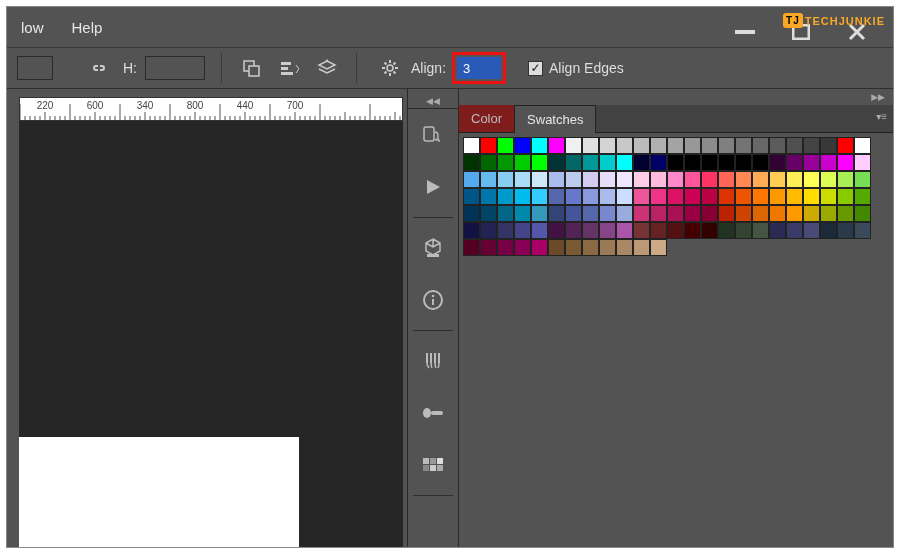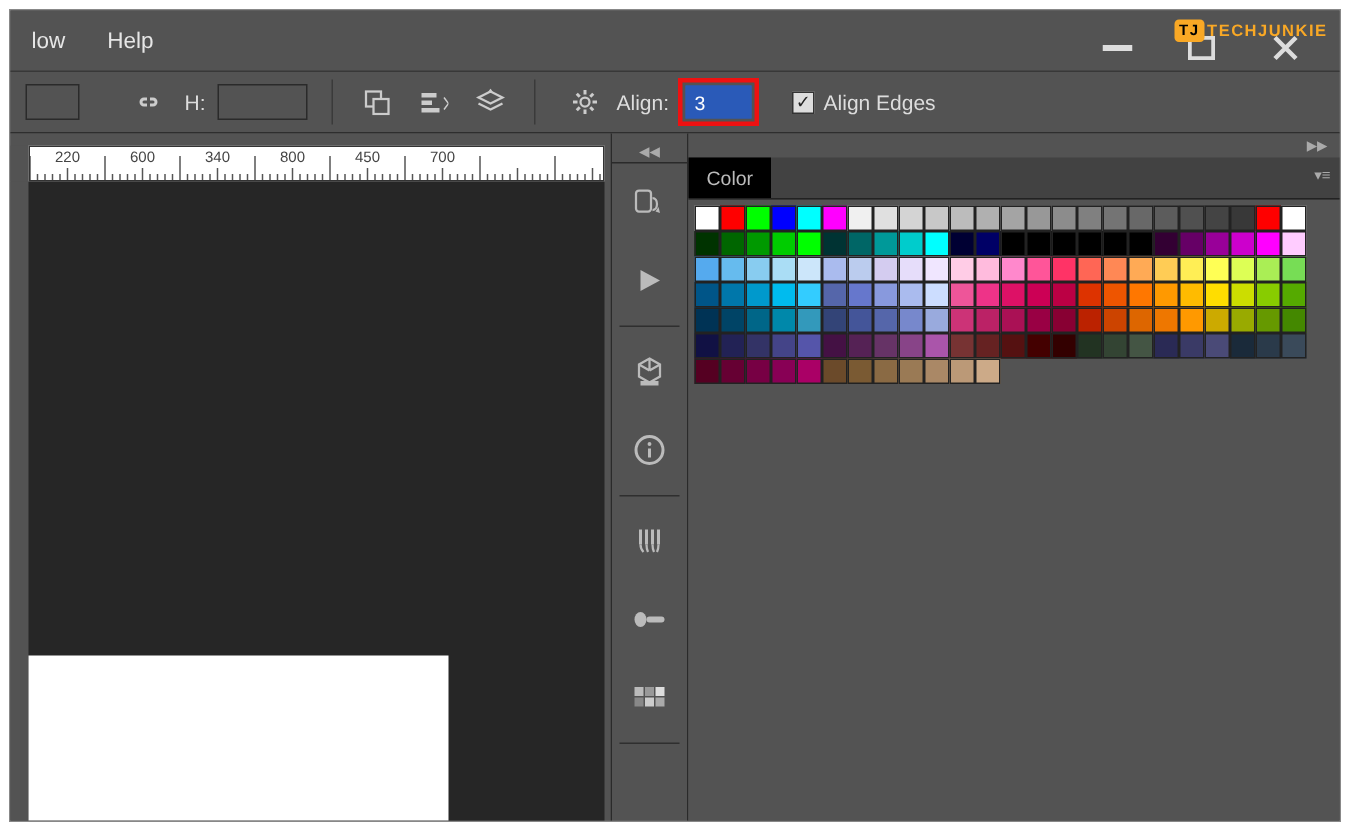--- a/index.html
+++ b/index.html
@@ -37,21 +37,21 @@
 .canvas-bg{flex:1;background:#262626;margin-right:4px;position:relative}
 .white-doc{position:absolute;left:0;bottom:0;width:280px;height:110px;background:#fff}
 .vert-icon-strip{width:52px;background:#535353;border-left:1px solid #2a2a2a;border-right:1px solid #2a2a2a;display:flex;flex-direction:column;align-items:center;padding-top:4px}
 .collapse-arrows{height:16px;width:100%;display:flex;justify-content:center;align-items:center;color:#aaa;font-size:9px;border-bottom:1px solid #2a2a2a}
 .strip-btn{width:40px;height:40px;margin:6px 0;display:flex;align-items:center;justify-content:center;color:#bbb;border-radius:2px}
 .strip-sep{width:80%;height:1px;background:#2f2f2f;margin:4px 0}
 .panel-area{flex:1;background:#535353;display:flex;flex-direction:column}
 .expand-arrows{height:16px;display:flex;justify-content:flex-end;align-items:center;color:#aaa;font-size:9px;padding-right:8px}
 .tab-row{height:28px;display:flex;align-items:flex-end;background:#424242;border-bottom:1px solid #222;position:relative}
 .tab{padding:6px 12px;font-size:13px;color:#bbb;cursor:default}
-.tab.inactive{background:#000000}
+.tab.inactive{background:#7f1d1d}
 .tab.active{background:#535353;color:#e6e6e6;border-top:1px solid #222;border-left:1px solid #222;border-right:1px solid #222;position:relative;top:1px}
 .panel-menu{position:absolute;right:6px;top:6px;color:#aaa;font-size:10px;display:flex;align-items:center;gap:2px}
 .swatch-body{flex:1;background:#535353;padding:4px 4px;overflow:hidden}
 .swatch-grid{display:flex;flex-wrap:wrap;width:408px}
 .sw{width:17px;height:17px;border:1px solid #222;flex-shrink:0}
 svg{display:block}
 </style>
 </head>
 <body>
 
@@ -220,21 +220,21 @@
               <line x1="380" y1="18" x2="380" y2="24" stroke="#555" stroke-width="1"></line>
               <line x1="385" y1="18" x2="385" y2="24" stroke="#555" stroke-width="1"></line>
               <line x1="390" y1="18" x2="390" y2="24" stroke="#555" stroke-width="1"></line>
               <line x1="395" y1="18" x2="395" y2="24" stroke="#555" stroke-width="1"></line>
             </svg>
           <div class="rnumbers" id="ruler-nums">
               <span class="rnum">220</span>
               <span class="rnum">600</span>
               <span class="rnum">340</span>
               <span class="rnum">800</span>
-              <span class="rnum">450</span>
+              <span class="rnum">440</span>
               <span class="rnum">700</span>
             </div>
         </div>
       </div>
       <div style="display:flex;flex:1">
         <div class="left-border"></div>
         <div class="canvas-bg">
           <div class="white-doc"></div>
         </div>
       </div>
@@ -291,20 +291,21 @@
             <rect x="16" y="9" width="6" height="6" fill="#aaa"></rect>
           </svg>
         </div>
       <div class="strip-sep"></div>
     </div>
 
     <div class="panel-area">
       <div class="expand-arrows">▶▶</div>
       <div class="tab-row">
         <div class="tab inactive">Color</div>
+        <div class="tab active">Swatches</div>
         <div class="panel-menu">▾≡</div>
       </div>
       <div class="swatch-body">
         <div class="swatch-grid" id="swatch-grid">
             <div class="sw" style="background: rgb(255, 255, 255);"></div>
             <div class="sw" style="background: rgb(255, 0, 0);"></div>
             <div class="sw" style="background: rgb(0, 255, 0);"></div>
             <div class="sw" style="background: rgb(0, 0, 255);"></div>
             <div class="sw" style="background: rgb(0, 255, 255);"></div>
             <div class="sw" style="background: rgb(255, 0, 255);"></div>

